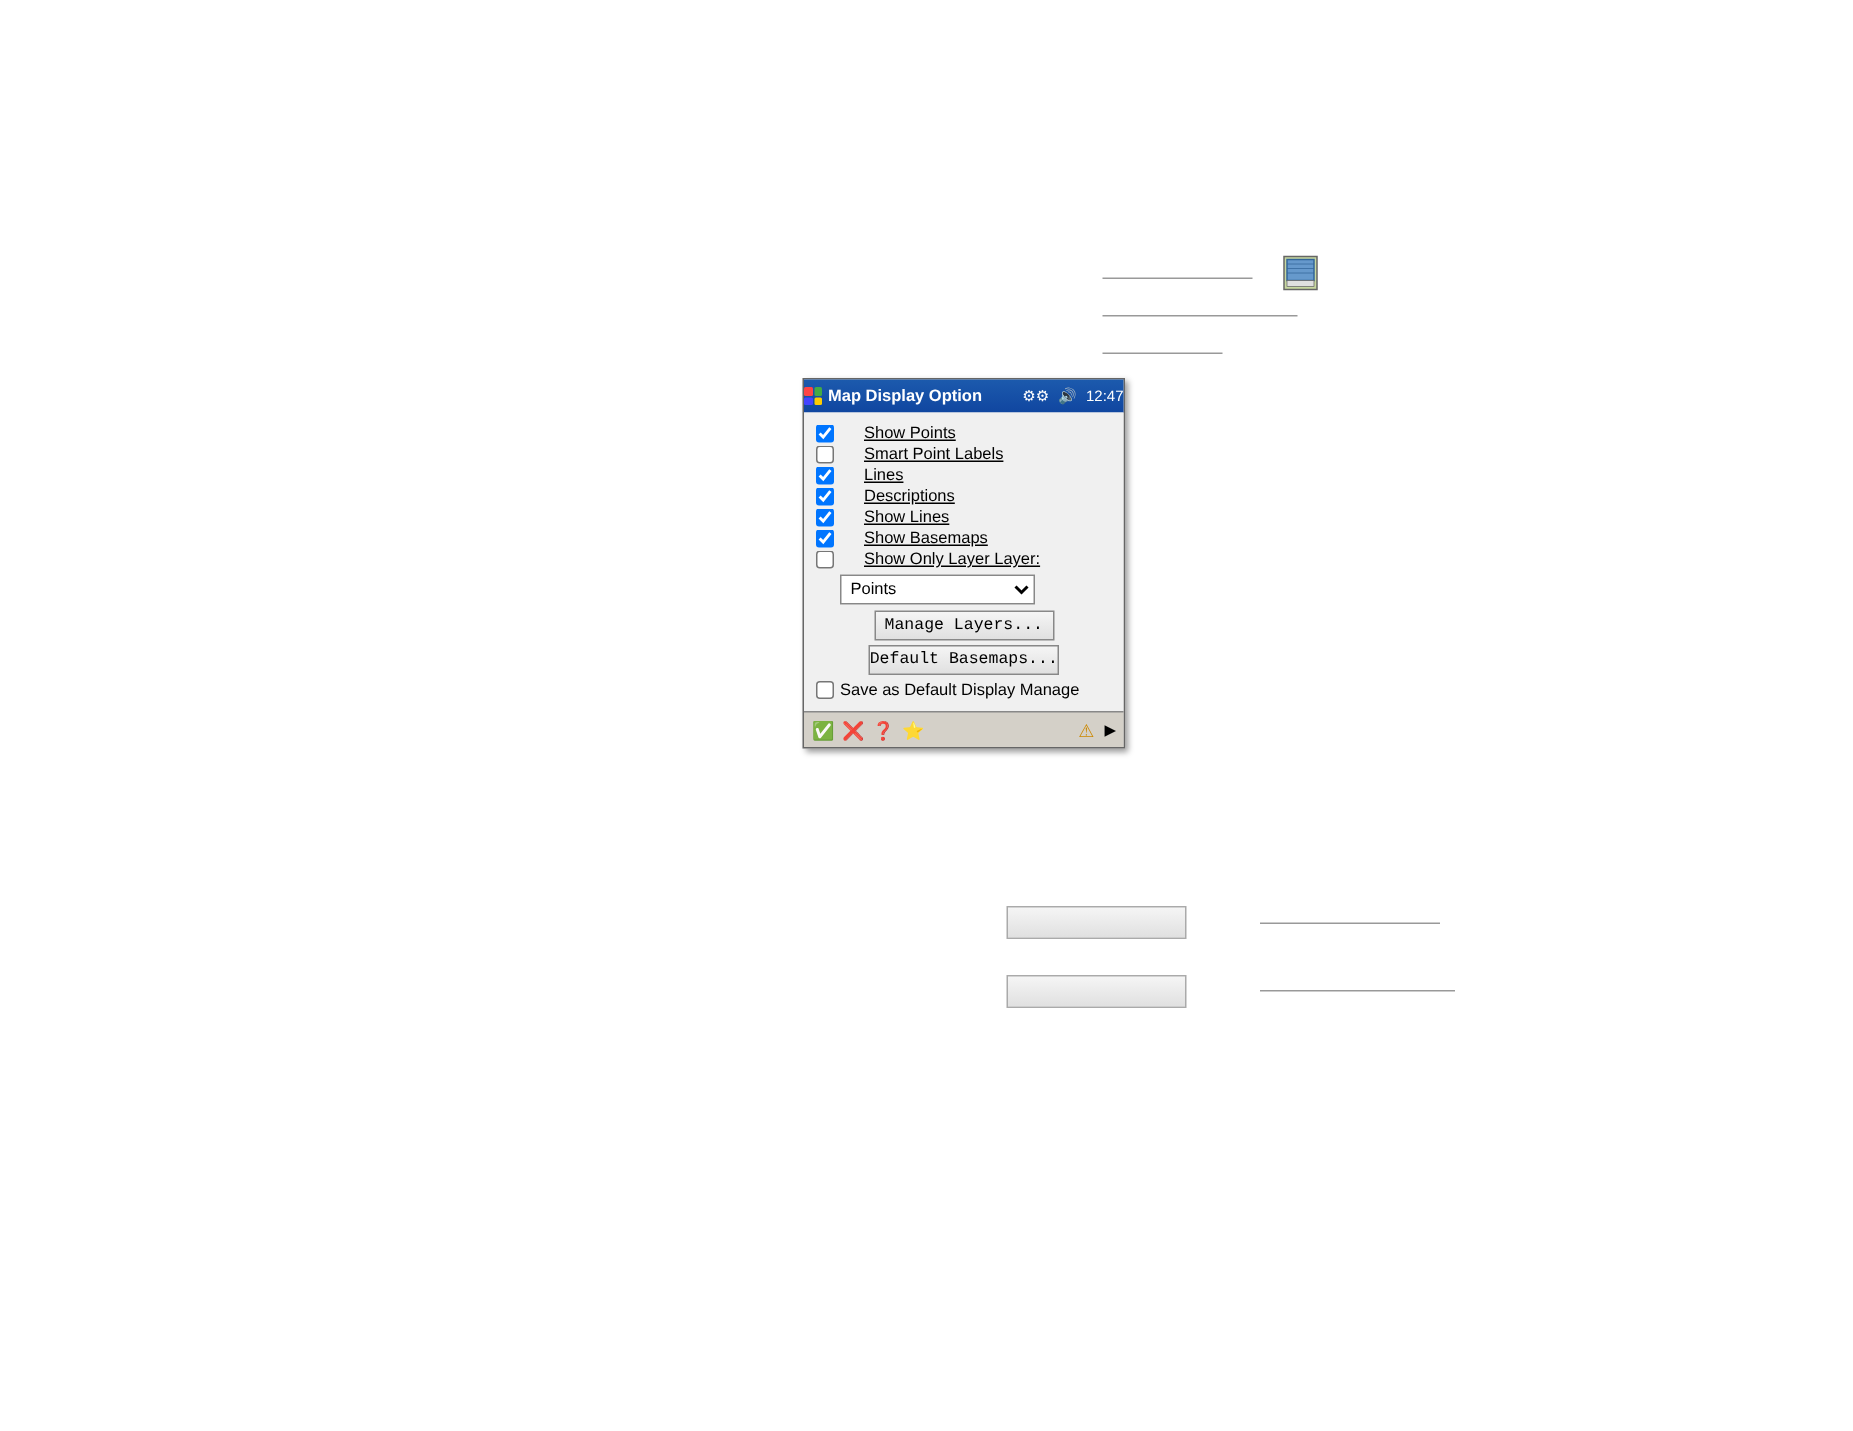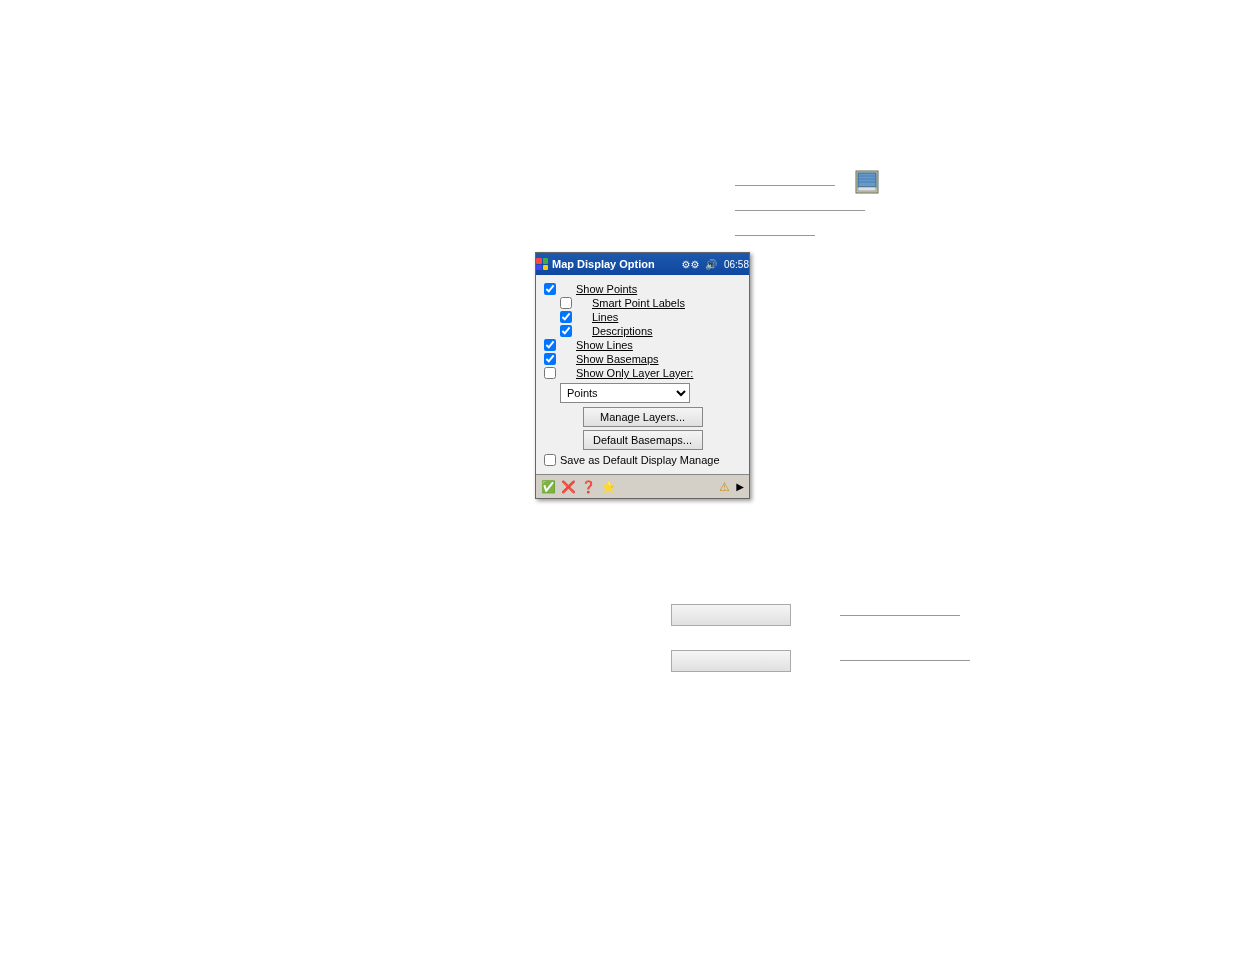--- a/index.html
+++ b/index.html
@@ -78,21 +78,20 @@
     .checkbox-row {
       display: flex;
       align-items: flex-end;
       gap: 20px;
       margin: 2px 0;
       font-size: 11px;
       text-decoration: underline;
     }
 
     .checkbox-row.indent1 {
-      margin-left: 16px;
     }
 
     input[type="checkbox"] {
       width: 12px;
       height: 12px;
       margin: 0;
     }
 
     .dropdown-row {
       margin: 4px 0;
@@ -113,21 +112,21 @@
       margin: 3px 0;
     }
 
     .dialog-button {
       min-width: 120px;
       height: 20px;
       font-size: 11px;
       background: linear-gradient(to bottom, #f5f5f5, #e0e0e0);
       border: 1px solid #888;
       cursor: pointer;
-      font-family: Liberation Sans, sans-serif;
+      font-family: Liberation Mono, monospace;
     }
 
     .save-default-row {
       display: flex;
       align-items: center;
       gap: 4px;
       margin: 4px 0 2px 0;
       font-size: 11px;
     }
 
@@ -201,21 +200,21 @@
         <div style="background:#ff4444; border-radius:1px;"></div>
         <div style="background:#44aa44; border-radius:1px;"></div>
         <div style="background:#4444ff; border-radius:1px;"></div>
         <div style="background:#ffcc00; border-radius:1px;"></div>
       </div>
       <span class="dialog-title-text">Map Display Option</span>
     </div>
     <div class="dialog-titlebar-right">
       <span style="font-size:10px;">⚙⚙</span>
       <span style="font-size:10px;">🔊</span>
-      <span>06:58</span>
+      <span>12:47</span>
     </div>
   </div>
 
   <div class="dialog-body">
 
     <div class="checkbox-row">
       <input type="checkbox" id="showPoints" checked="" style="">
       <label for="showPoints">Show Points</label>
     </div>
 

